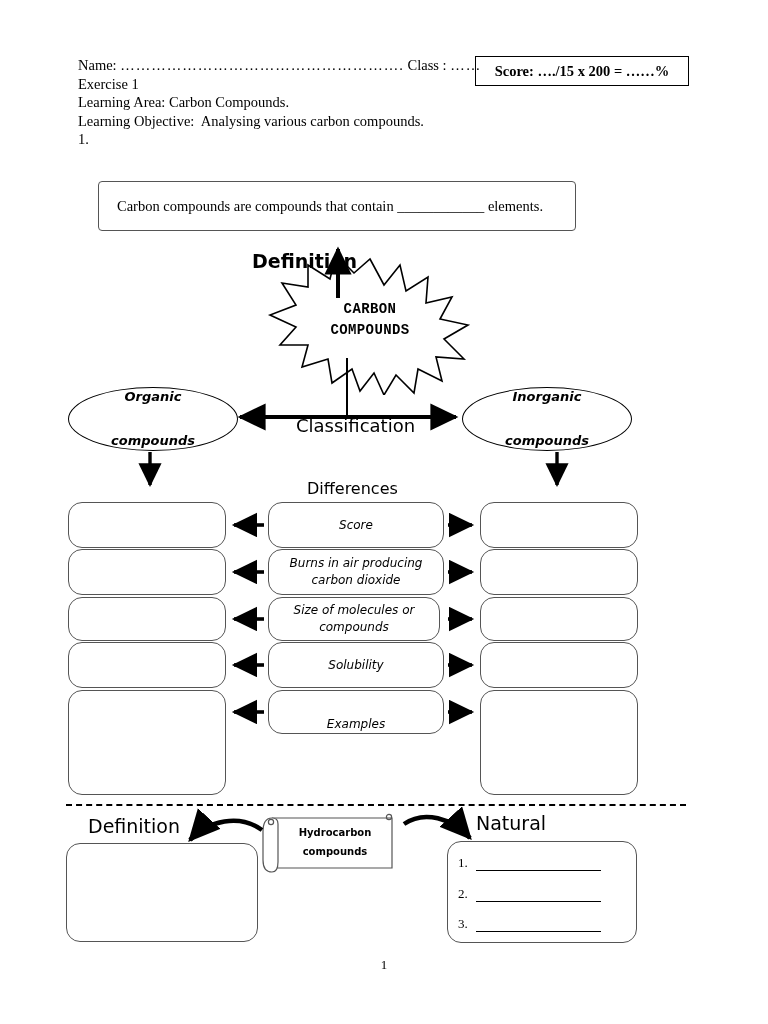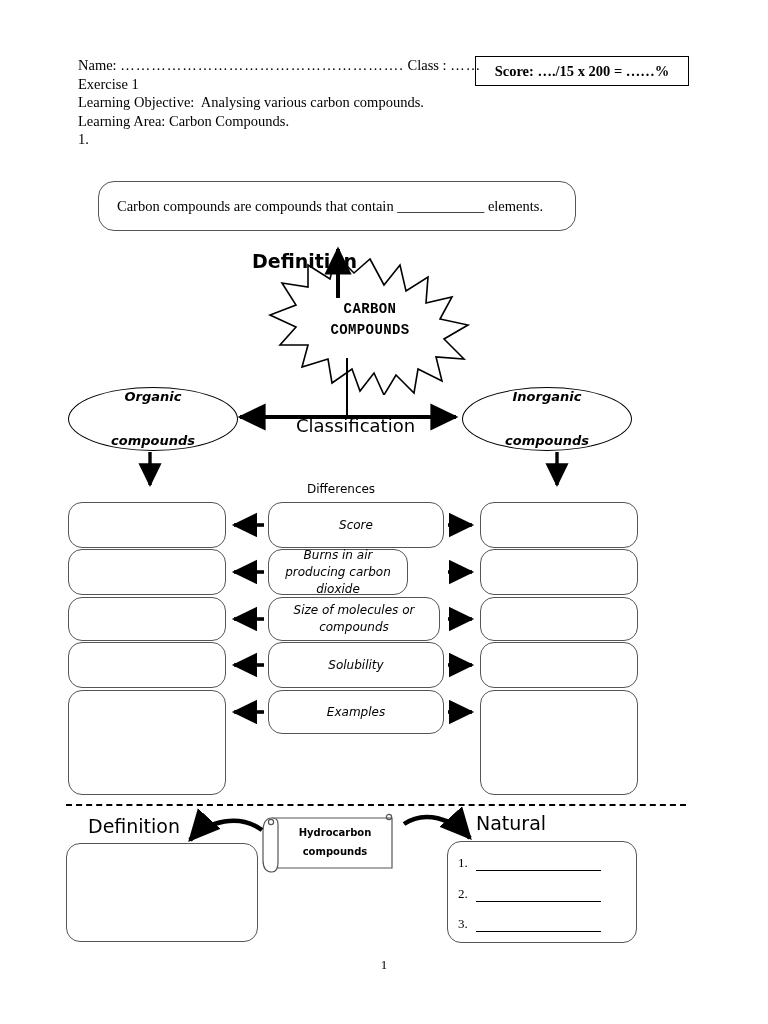--- a/index.html
+++ b/index.html
@@ -16,21 +16,21 @@
   .dots{letter-spacing:1px;}
   #score-box{
     position:absolute;left:475px;top:56px;width:212px;height:28px;
     border:1.5px solid #000;display:flex;align-items:center;justify-content:center;
     font-family:"Liberation Serif",serif;font-weight:bold;font-size:14.5px;white-space:pre;
   }
 
   
   #stmt-box{
     position:absolute;left:98px;top:181px;width:478px;height:50px;
-    border:1.2px solid #555;border-radius:16px;box-sizing:border-box;
+    border:1.2px solid #555;border-radius:4px;box-sizing:border-box;
     display:flex;align-items:center;
   }
   #stmt-text{padding-left:18px;font-family:"Liberation Serif",serif;font-size:14.5px;white-space:pre;}
 
   
   #burst-wrap{position:absolute;left:250px;top:255px;width:240px;height:140px;}
   #burst-wrap svg{position:absolute;left:0;top:0;}
   #burst-text{
     position:absolute;left:0;top:44px;width:240px;text-align:center;
     font-family:Liberation Mono, monospace;font-weight:bold;font-size:14px;line-height:21px;
@@ -49,21 +49,21 @@
   }
   #ellipse-organic{left:68px;top:387px;}
   #ellipse-inorganic{left:462px;top:387px;}
 
   #classification-label{
     position:absolute;left:296px;top:415px;width:96px;
     font-family:"DejaVu Sans",sans-serif;font-size:18px;line-height:22px;font-weight:500;
   }
   #differences-label{
     position:absolute;left:307px;top:478px;width:120px;
-    font-family:"DejaVu Sans",sans-serif;font-size:12px;line-height:22px;font-weight:500;
+    font-family:"DejaVu Sans",sans-serif;font-size:16px;line-height:22px;font-weight:500;
     overflow:hidden;white-space:nowrap;
   }
 
   
   .rbox{
     position:absolute;border:1.2px solid #555;border-radius:14px;box-sizing:border-box;background:#fff;
   }
   .mid-box{
     display:flex;align-items:center;justify-content:center;text-align:center;
     font-family:"DejaVu Sans",sans-serif;font-style:italic;font-size:12px;line-height:17px;
@@ -106,22 +106,22 @@
 </head>
 <body>
 
 <div class="page">
 
   <div id="header">
     <div class="hdr-line" id="name-row">
       <span>Name: </span><span class="dots">……………………………………………….</span><span> Class : </span><span class="dots">……</span>
     </div>
     <div class="hdr-line">Exercise 1</div>
+    <div class="hdr-line">Learning Area: Carbon Compounds.</div>
     <div class="hdr-line">Learning Objective:  Analysing various carbon compounds.</div>
-    <div class="hdr-line">Learning Area: Carbon Compounds.</div>
     <div class="hdr-line">1.</div>
   </div>
 
   <div id="score-box">
     <span>Score: …./15 x 200 = ……%</span>
   </div>
 
   <div id="stmt-box">
     <span id="stmt-text">Carbon compounds are compounds that contain ____________ elements.</span>
   </div>
@@ -149,36 +149,36 @@
   <div id="classification-label">Classification</div>
   <div id="differences-label">Differences</div>
 
   <div id="comparison-layer">
       <div class="rbox" style="left: 68px; top: 502px; width: 158px; height: 46px;"><span></span></div>
       <div class="rbox mid-box" style="left: 268px; top: 502px; width: 176px; height: 46px;">
         <span>Score</span>
       </div>
       <div class="rbox" style="left: 480px; top: 502px; width: 158px; height: 46px;"><span></span></div>
       <div class="rbox" style="left: 68px; top: 549px; width: 158px; height: 46px;"><span></span></div>
-      <div class="rbox mid-box" style="left: 268px; top: 549px; width: 140px; height: 46px; justify-content: center;">
+      <div class="rbox mid-box" style="left: 268px; top: 549px; width: 176px; height: 46px; justify-content: center;">
         <span>Burns in air producing carbon dioxide</span>
       </div>
       <div class="rbox" style="left: 480px; top: 549px; width: 158px; height: 46px;"><span></span></div>
       <div class="rbox" style="left: 68px; top: 597px; width: 158px; height: 44px;"><span></span></div>
       <div class="rbox mid-box" style="left: 268px; top: 597px; width: 172px; height: 44px;">
         <span>Size of molecules or compounds</span>
       </div>
       <div class="rbox" style="left: 480px; top: 597px; width: 158px; height: 44px;"><span></span></div>
       <div class="rbox" style="left: 68px; top: 642px; width: 158px; height: 46px;"><span></span></div>
       <div class="rbox mid-box" style="left: 268px; top: 642px; width: 176px; height: 46px;">
         <span>Solubility</span>
       </div>
       <div class="rbox" style="left: 480px; top: 642px; width: 158px; height: 46px;"><span></span></div>
       <div class="rbox" style="left: 68px; top: 690px; width: 158px; height: 105px;"><span></span></div>
-      <div class="rbox mid-box" style="left: 268px; top: 690px; width: 176px; height: 44px;">
+      <div class="rbox mid-box" style="left: 268px; top: 690px; width: 176px; height: 44px; align-items: flex-end;">
         <span>Examples</span>
       </div>
       <div class="rbox" style="left: 480px; top: 690px; width: 158px; height: 105px;"><span></span></div>
     </div>
 
   <div id="dash-sep"></div>
 
   <div id="def-label-bottom">Definition</div>
   <div class="rbox" id="def-box-bottom">
     <span></span>

